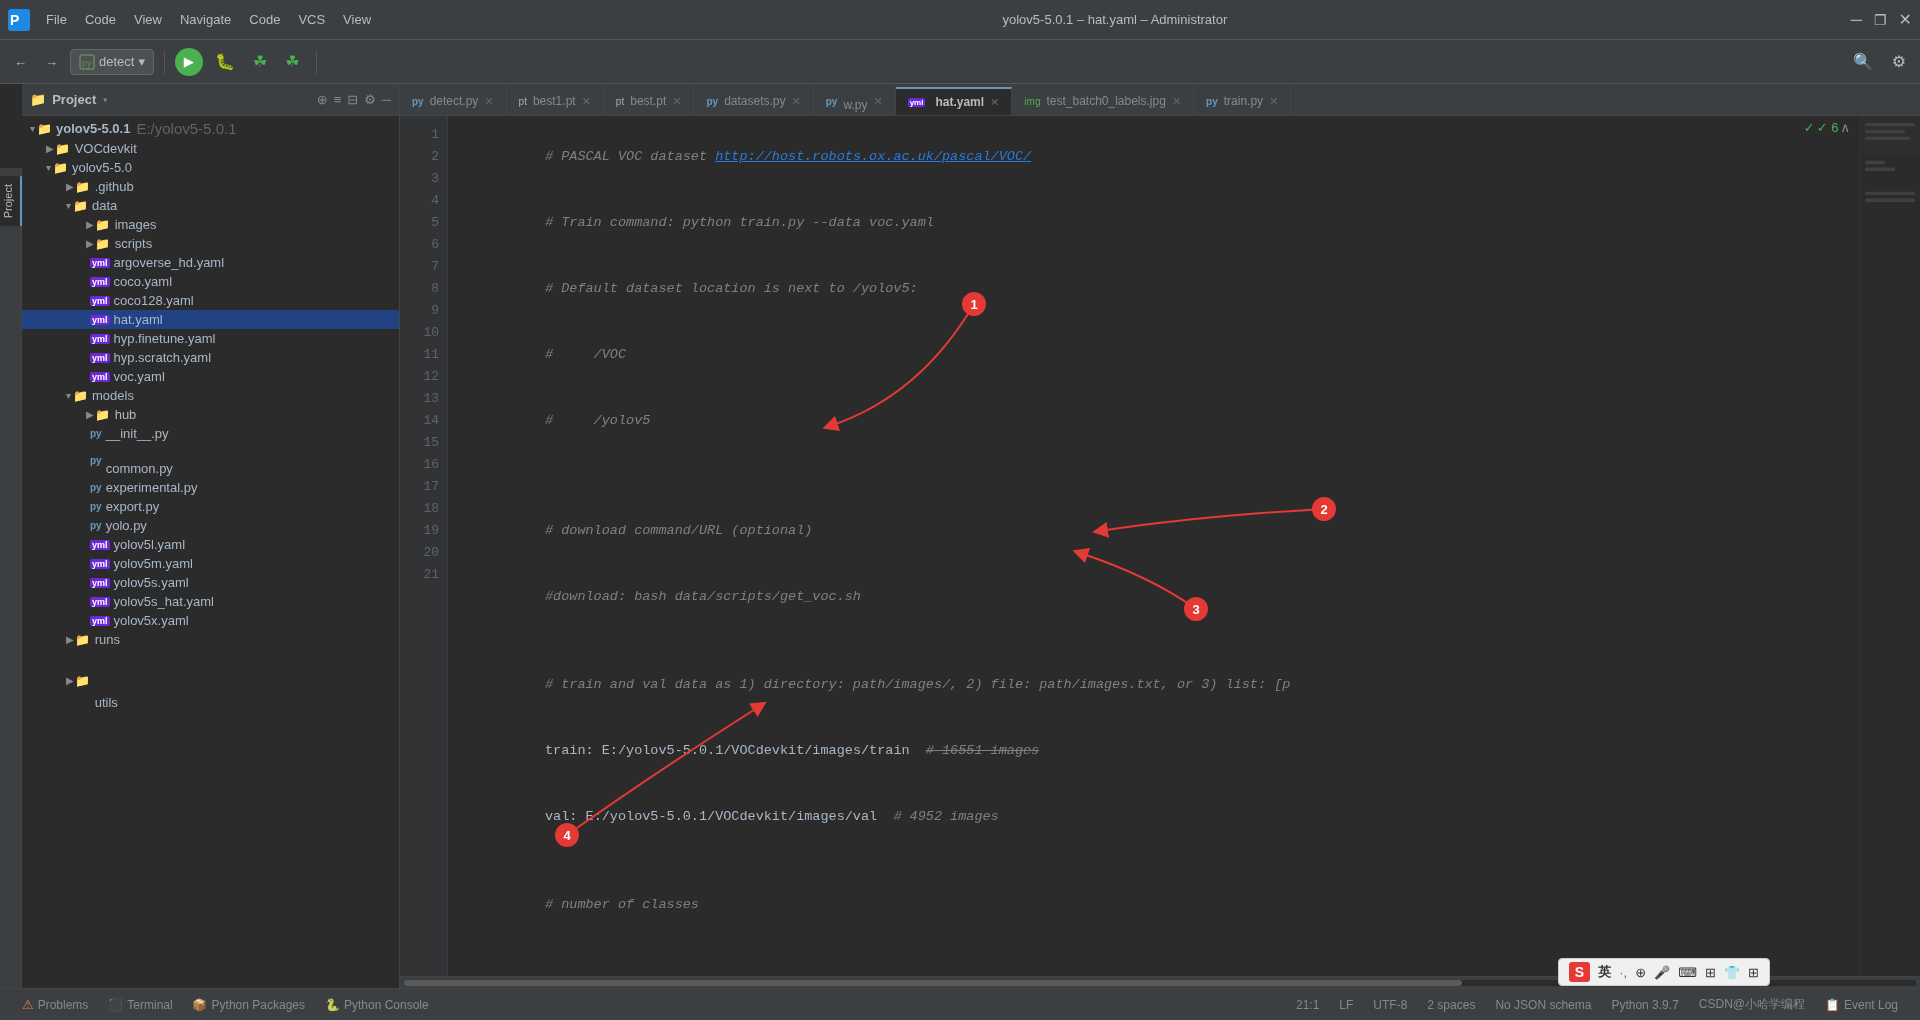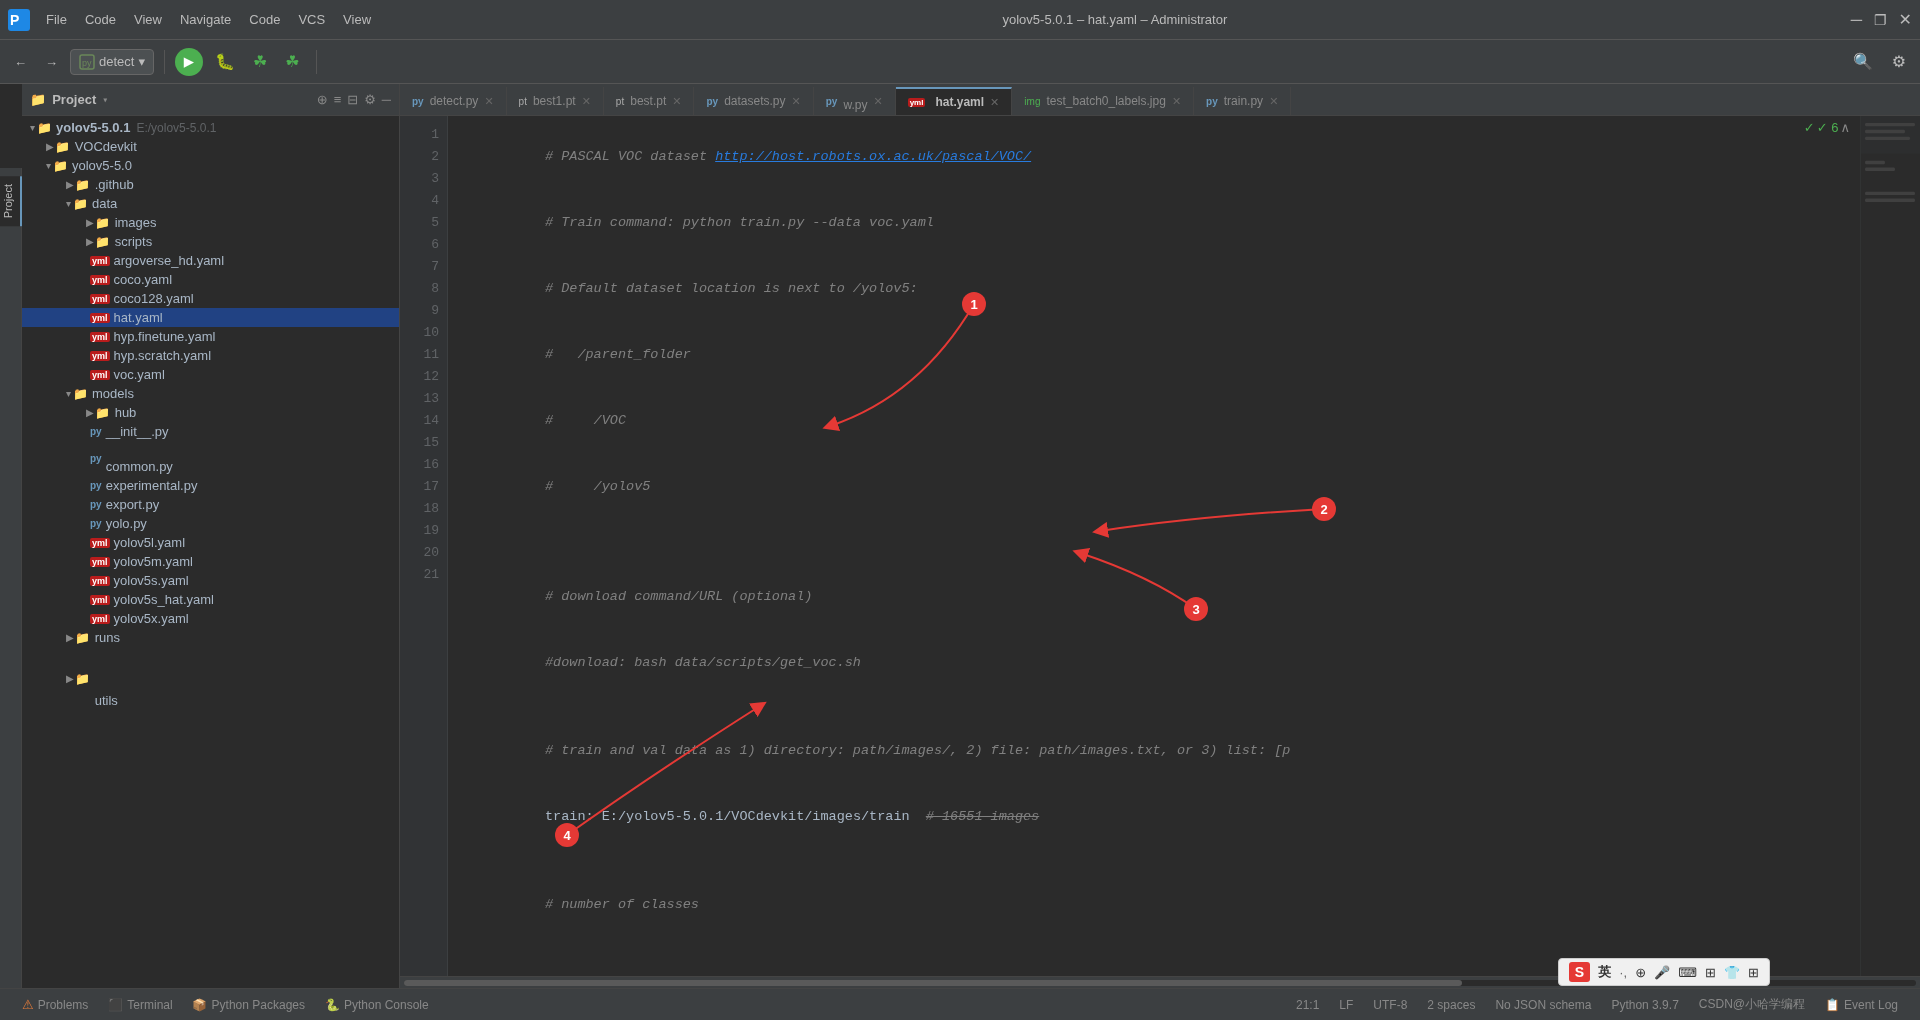--- a/index.html
+++ b/index.html
@@ -81,21 +81,21 @@
       display: flex;
       align-items: center;
       padding: 2px 8px;
       cursor: pointer;
       white-space: nowrap;
       font-family: Arial, sans-serif;
       font-size: 13px;
       color: #a9b7c6;
     }
     .tree-item.selected { background: #214283; }
-    .yaml-badge { background: #b91c1c; color: white; font-size: 9px; padding: 0 2px; border-radius: 2px; margin-right: 4px; font-weight: bold; }
+    .yaml-badge { background: #6d28d9; color: white; font-size: 9px; padding: 0 2px; border-radius: 2px; margin-right: 4px; font-weight: bold; }
 
     
     #editor-area {
       flex: 1;
       display: flex;
       flex-direction: column;
       background: #2b2b2b;
       overflow: hidden;
     }
 
@@ -298,21 +298,21 @@
         <button style="background:none;border:none;color:#888;cursor:pointer;font-size:13px;">─</button>
       </div>
     </div>
 
     <div id="file-tree" style="overflow-y:auto; overflow-x:hidden; flex:1; padding:2px 0;">
 
       <div class="tree-item" style="padding:2px 8px;">
         <span style="font-size:10px; color:#888; margin-right:2px;">▾</span>
         <span style="color:#e6b450; margin-right:4px; font-size:12px;">📁</span>
         <span style="font-family:Arial; font-size:13px; font-weight:bold; color:#a9b7c6;">yolov5-5.0.1</span>
-        <span style="font-family:Arial; font-size:12px; color:#606366; margin-left:6px;">E:/yolov5-5.0.1</span>
+        <span style="font-family:Arial; font-size:15px; color:#606366; margin-left:6px;">E:/yolov5-5.0.1</span>
       </div>
 
       <div class="tree-item" style="padding-left:24px;">
         <span style="font-size:10px; color:#888; margin-right:2px;">▶</span>
         <span style="color:#e6b450; margin-right:4px; font-size:12px;">📁</span>
         <span style="font-family:Arial; font-size:13px;">VOCdevkit</span>
       </div>
 
       <div class="tree-item" style="padding-left:24px;">
         <span style="font-size:10px; color:#888; margin-right:2px;">▾</span>
@@ -543,23 +543,20 @@
         </div>
 
         <div class="code-line">
           <span class="comment"># Train command: python train.py --data voc.yaml</span>
         </div>
 
         <div class="code-line">
           <span class="comment"># Default dataset location is next to /yolov5:</span>
         </div>
 
-        <div class="code-line">
-          <span class="comment">#   /parent_folder</span>
-        </div>
 
         <div class="code-line">
           <span class="comment">#     /VOC</span>
         </div>
 
         <div class="code-line">
           <span class="comment">#     /yolov5</span>
         </div>
 
         <div class="code-line">&nbsp;</div>
@@ -577,20 +574,23 @@
         <div class="code-line">&nbsp;</div>
 
         <div class="code-line">
           <span class="comment"># train and val data as 1) directory: path/images/, 2) file: path/images.txt, or 3) list: [p</span>
         </div>
 
         <div class="code-line">
           <span style="color:#a9b7c6;">train: </span><span style="color:#a9b7c6;">E:/yolov5-5.0.1/VOCdevkit/images/train</span><span class="comment">  </span><span class="comment" style="text-decoration:line-through;"># 16551 images</span>
         </div>
 
+        <div class="code-line">
+          <span style="color:#a9b7c6;">val: </span><span style="color:#a9b7c6;">E:/yolov5-5.0.1/VOCdevkit/images/val</span><span class="comment">  # 4952 images</span>
+        </div>
 
         <div class="code-line">&nbsp;</div>
 
         <div class="code-line">
           <span class="comment"># number of classes</span>
         </div>
 
       </div>
 
       <div id="minimap" style="width:60px; background:#2b2b2b; border-left:1px solid #3c3f41; opacity:0.4; overflow:hidden;">

